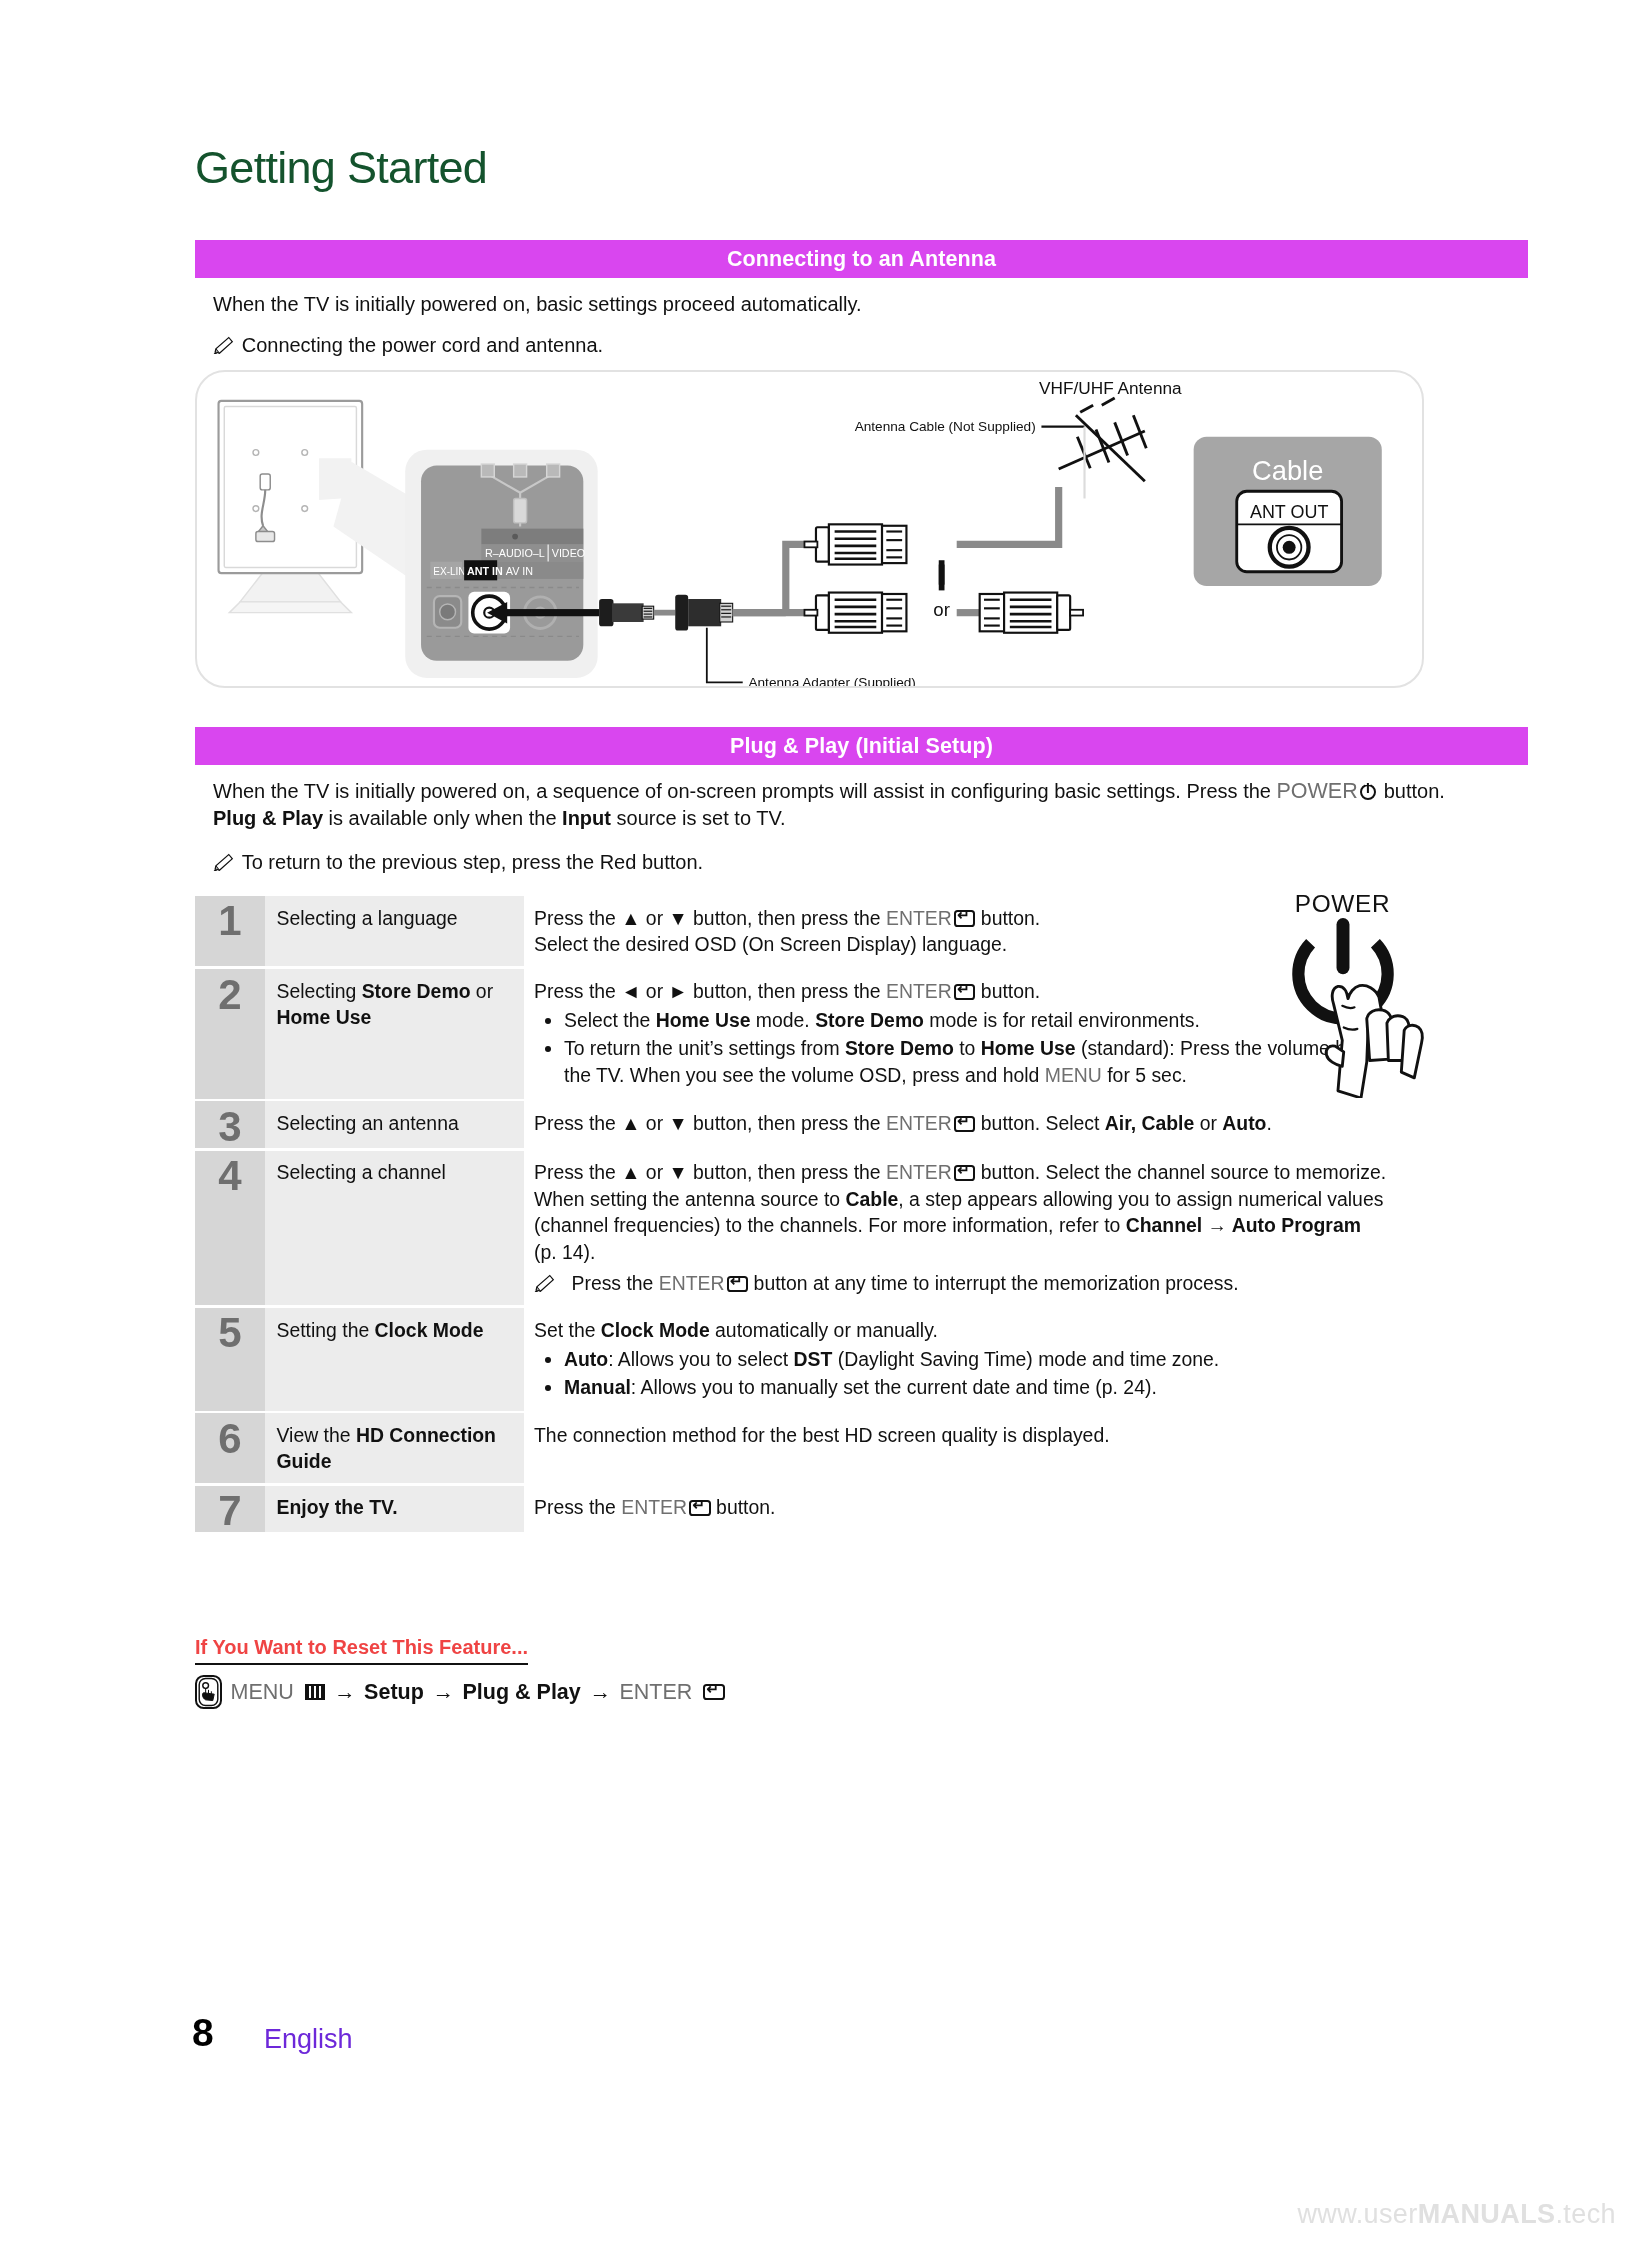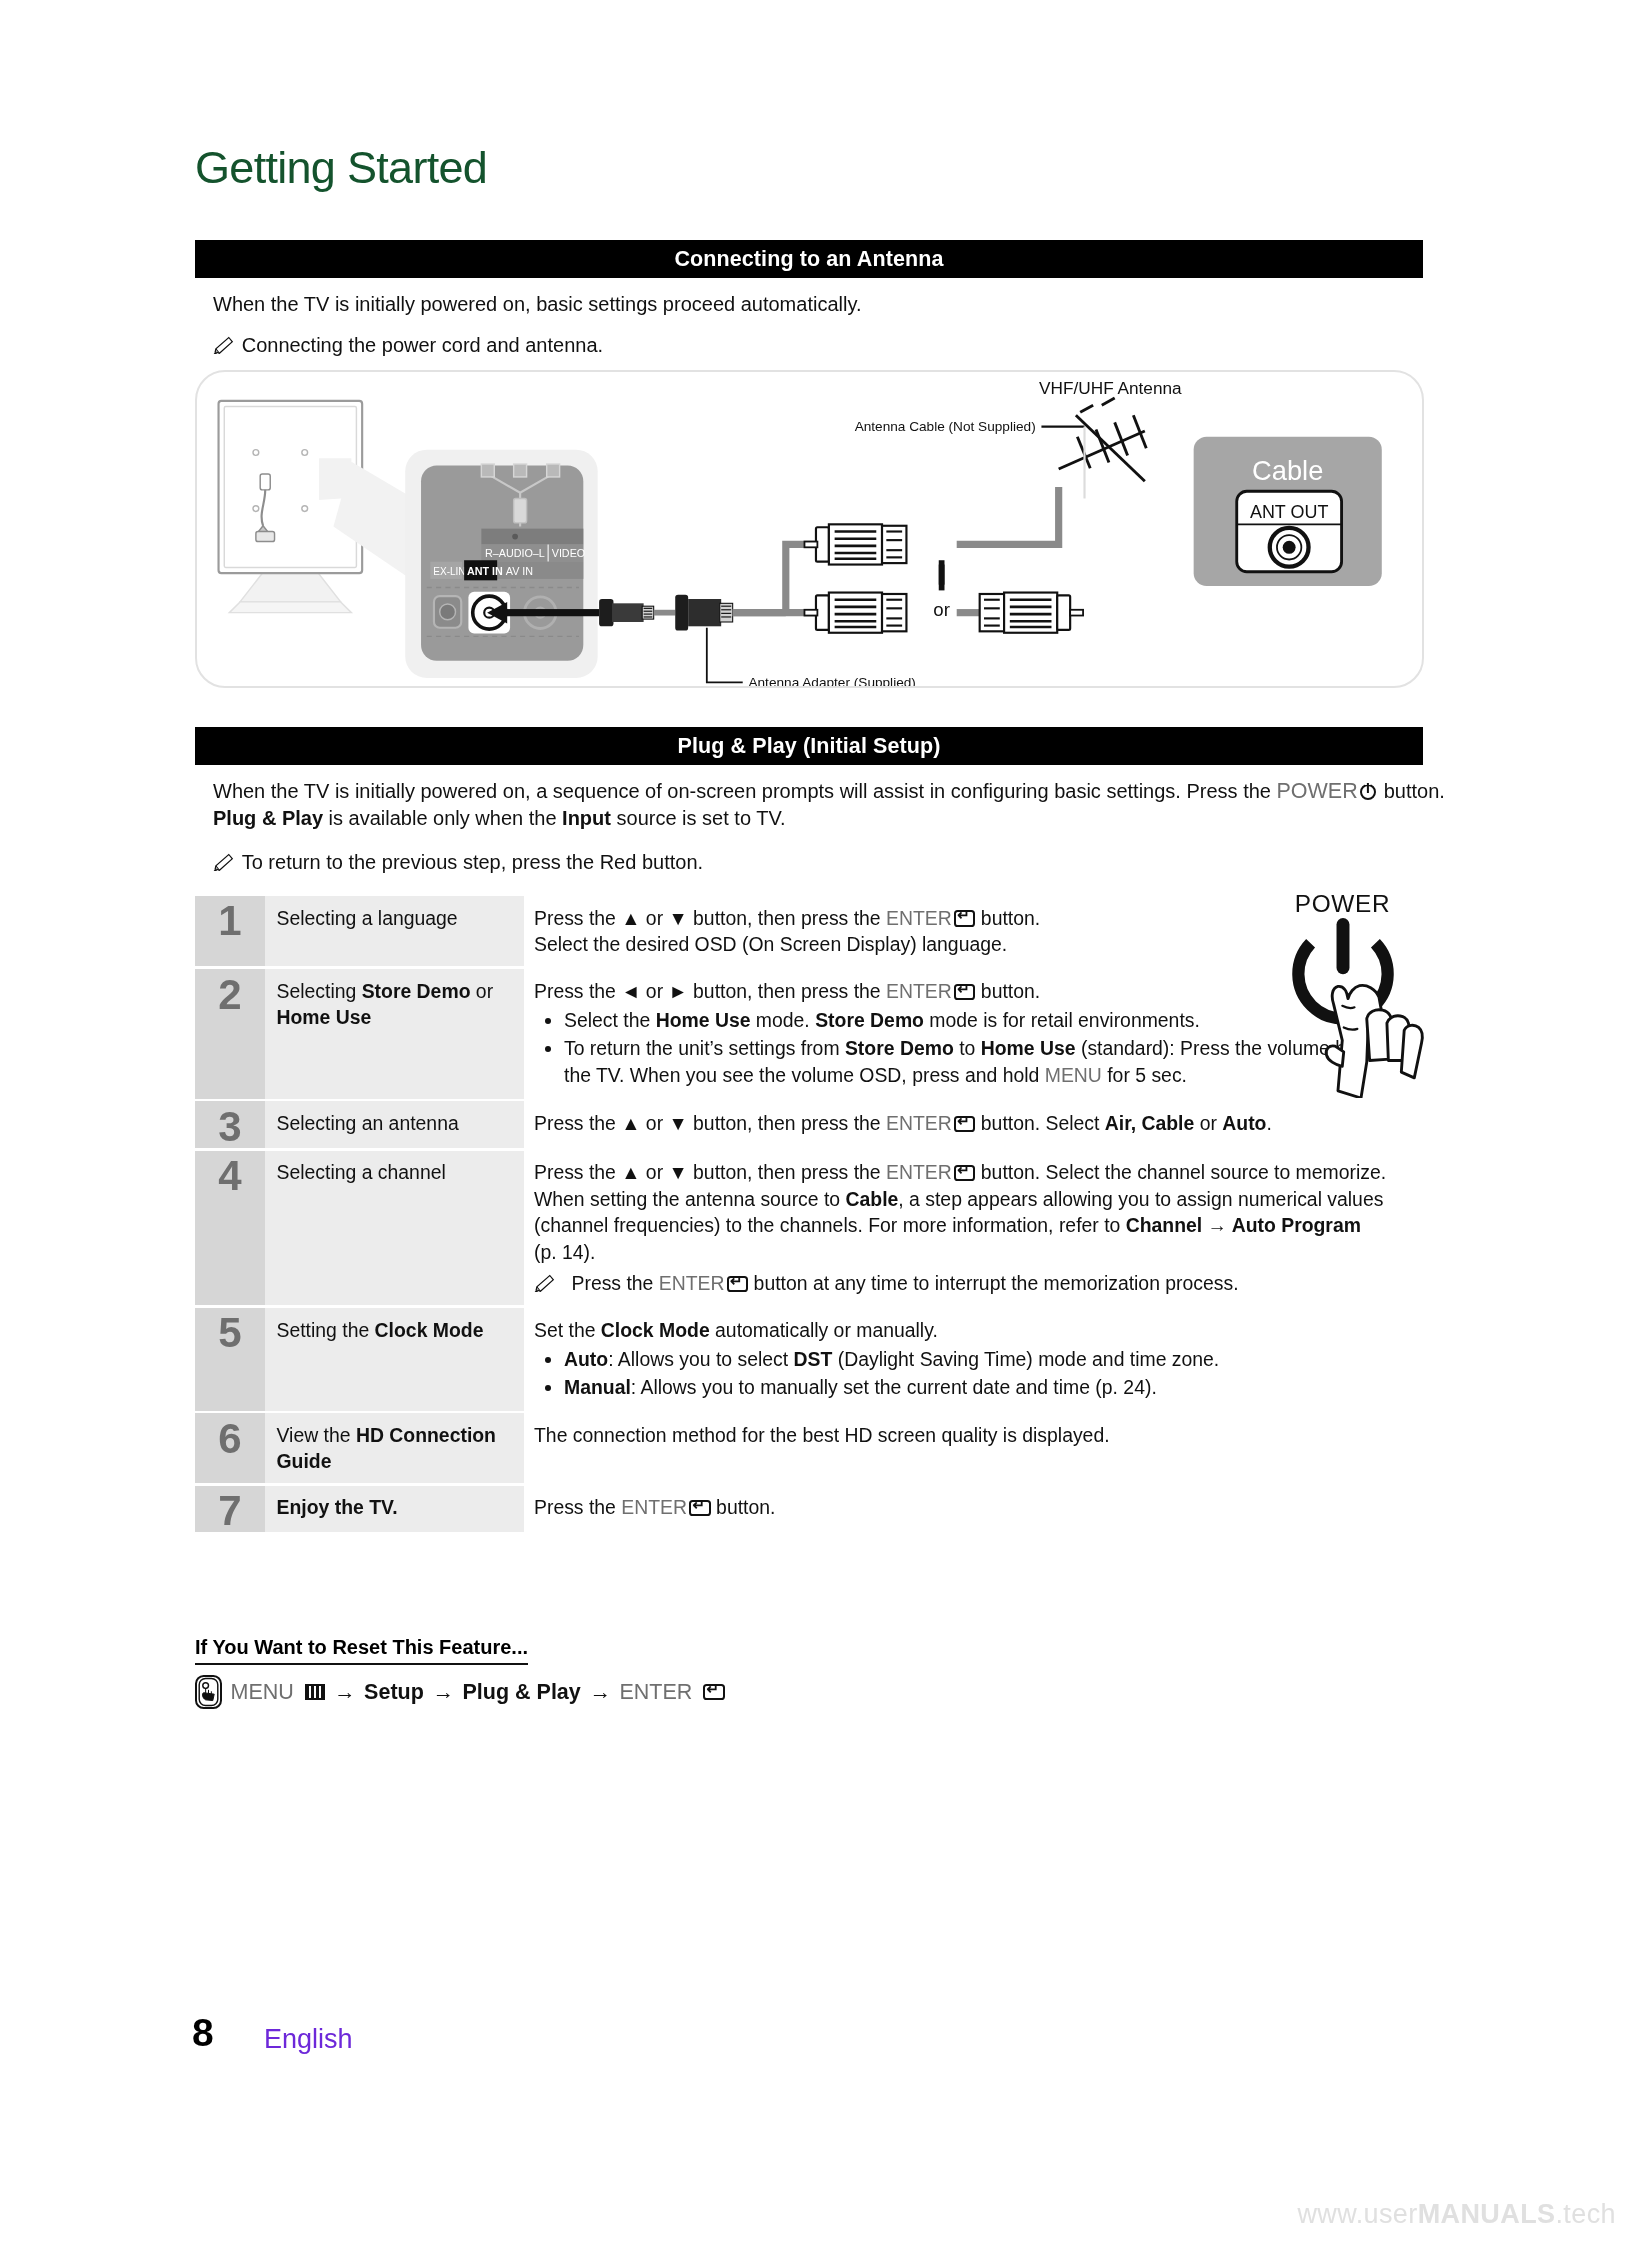--- a/index.html
+++ b/index.html
@@ -15,22 +15,22 @@
 
   
   .page-title{
     position:absolute;left:195px;top:142px;
     font-size:45px;font-weight:400;letter-spacing:-0.7px;
     color:#14532d;
   }
 
   
   .sec-bar{
-    position:absolute;left:195px;width:1228px;height:38px;
-    background:#000000;color:#fff;
+    position:absolute;left:195px;width:1333px;height:38px;
+    background:#d946ef;color:#fff;
     font-size:21.5px;font-weight:bold;
     display:flex;align-items:center;justify-content:center;
     letter-spacing:0.1px;
   }
   #bar-antenna{top:240px;}
   #bar-plug{top:727px;}
 
   
   .para{
     position:absolute;left:213px;
@@ -119,21 +119,21 @@
 
   
   .power-illus{
     position:absolute;left:1249px;top:890px;width:187px;text-align:center;
   }
   .power-illus .lbl{font-size:24.4px;letter-spacing:0.7px;color:#111;}
 
   
   .reset-head{
     position:absolute;left:195px;top:1636px;
-    font-size:20px;font-weight:bold;color:#000000;
+    font-size:20px;font-weight:bold;color:#ef4444;
     border-bottom:2.9px solid #111;padding-bottom:3.6px;
   }
   .reset-path{
     position:absolute;left:195px;top:1675px;
     display:flex;align-items:center;gap:8.6px;
     font-size:21.5px;color:#111;
   }
   .handbtn{
     width:27px;height:34px;border:2.2px solid #111;border-radius:8.6px;
     position:relative;box-sizing:border-box;flex:0 0 auto;

